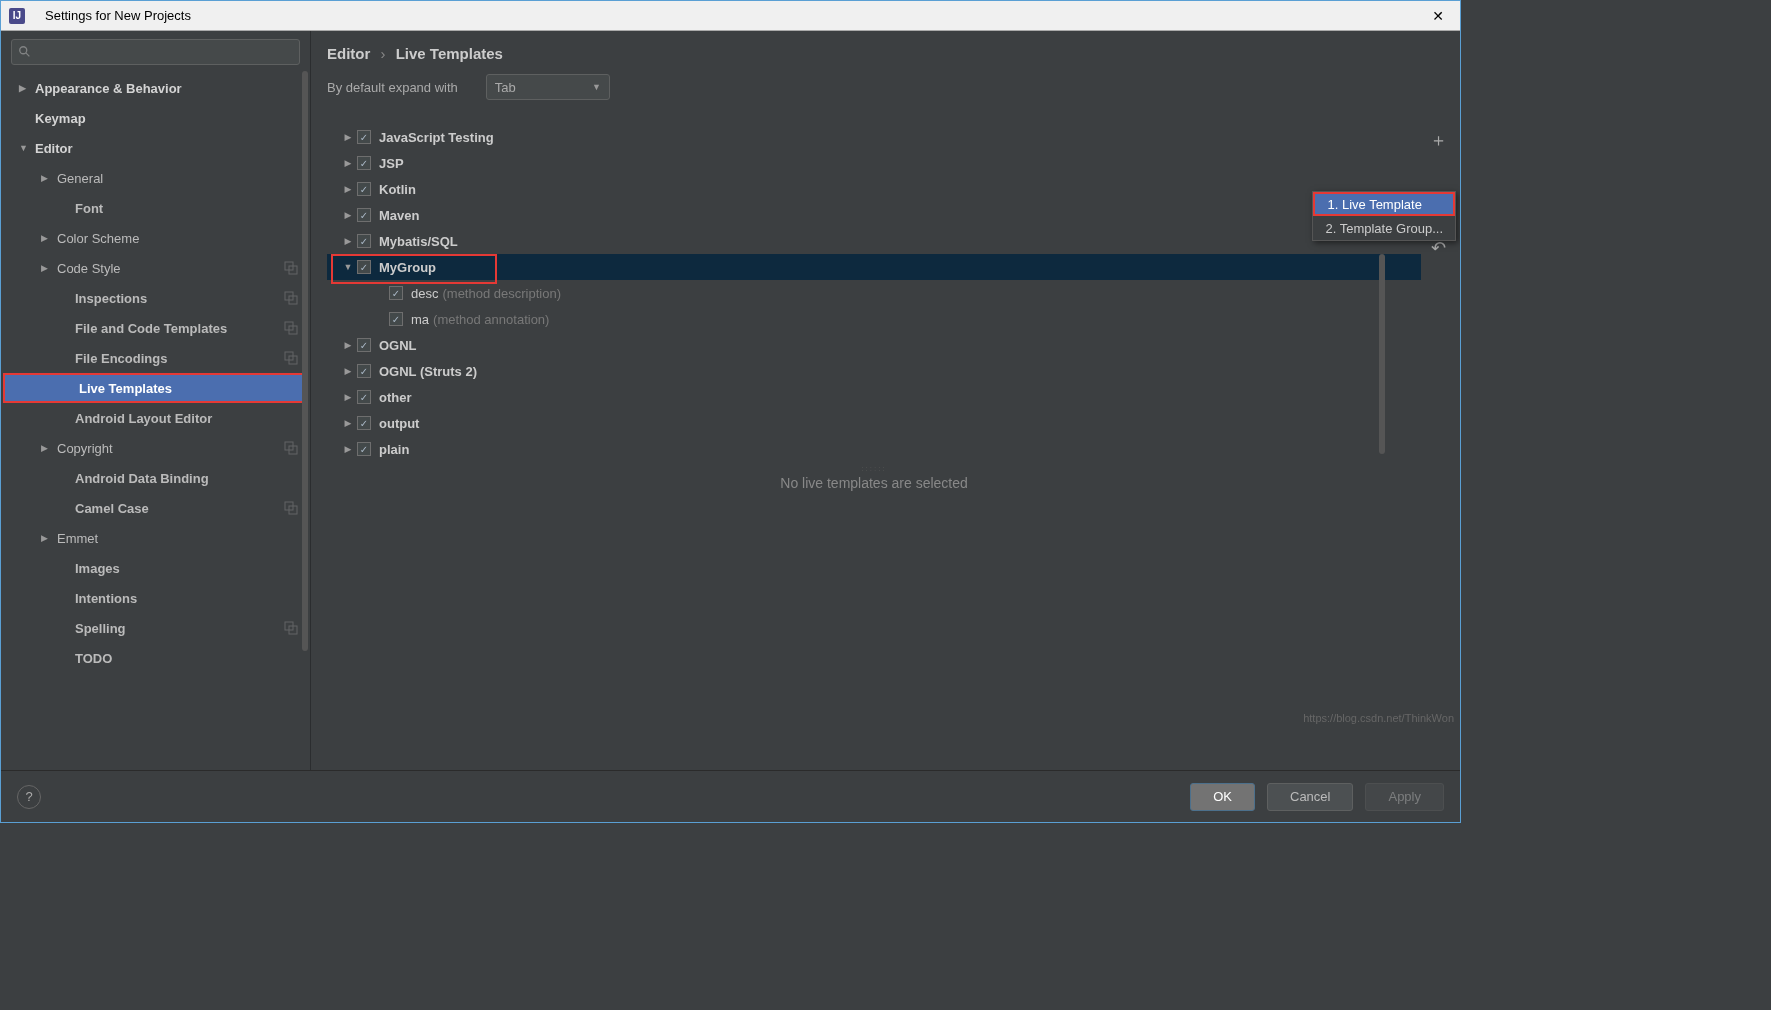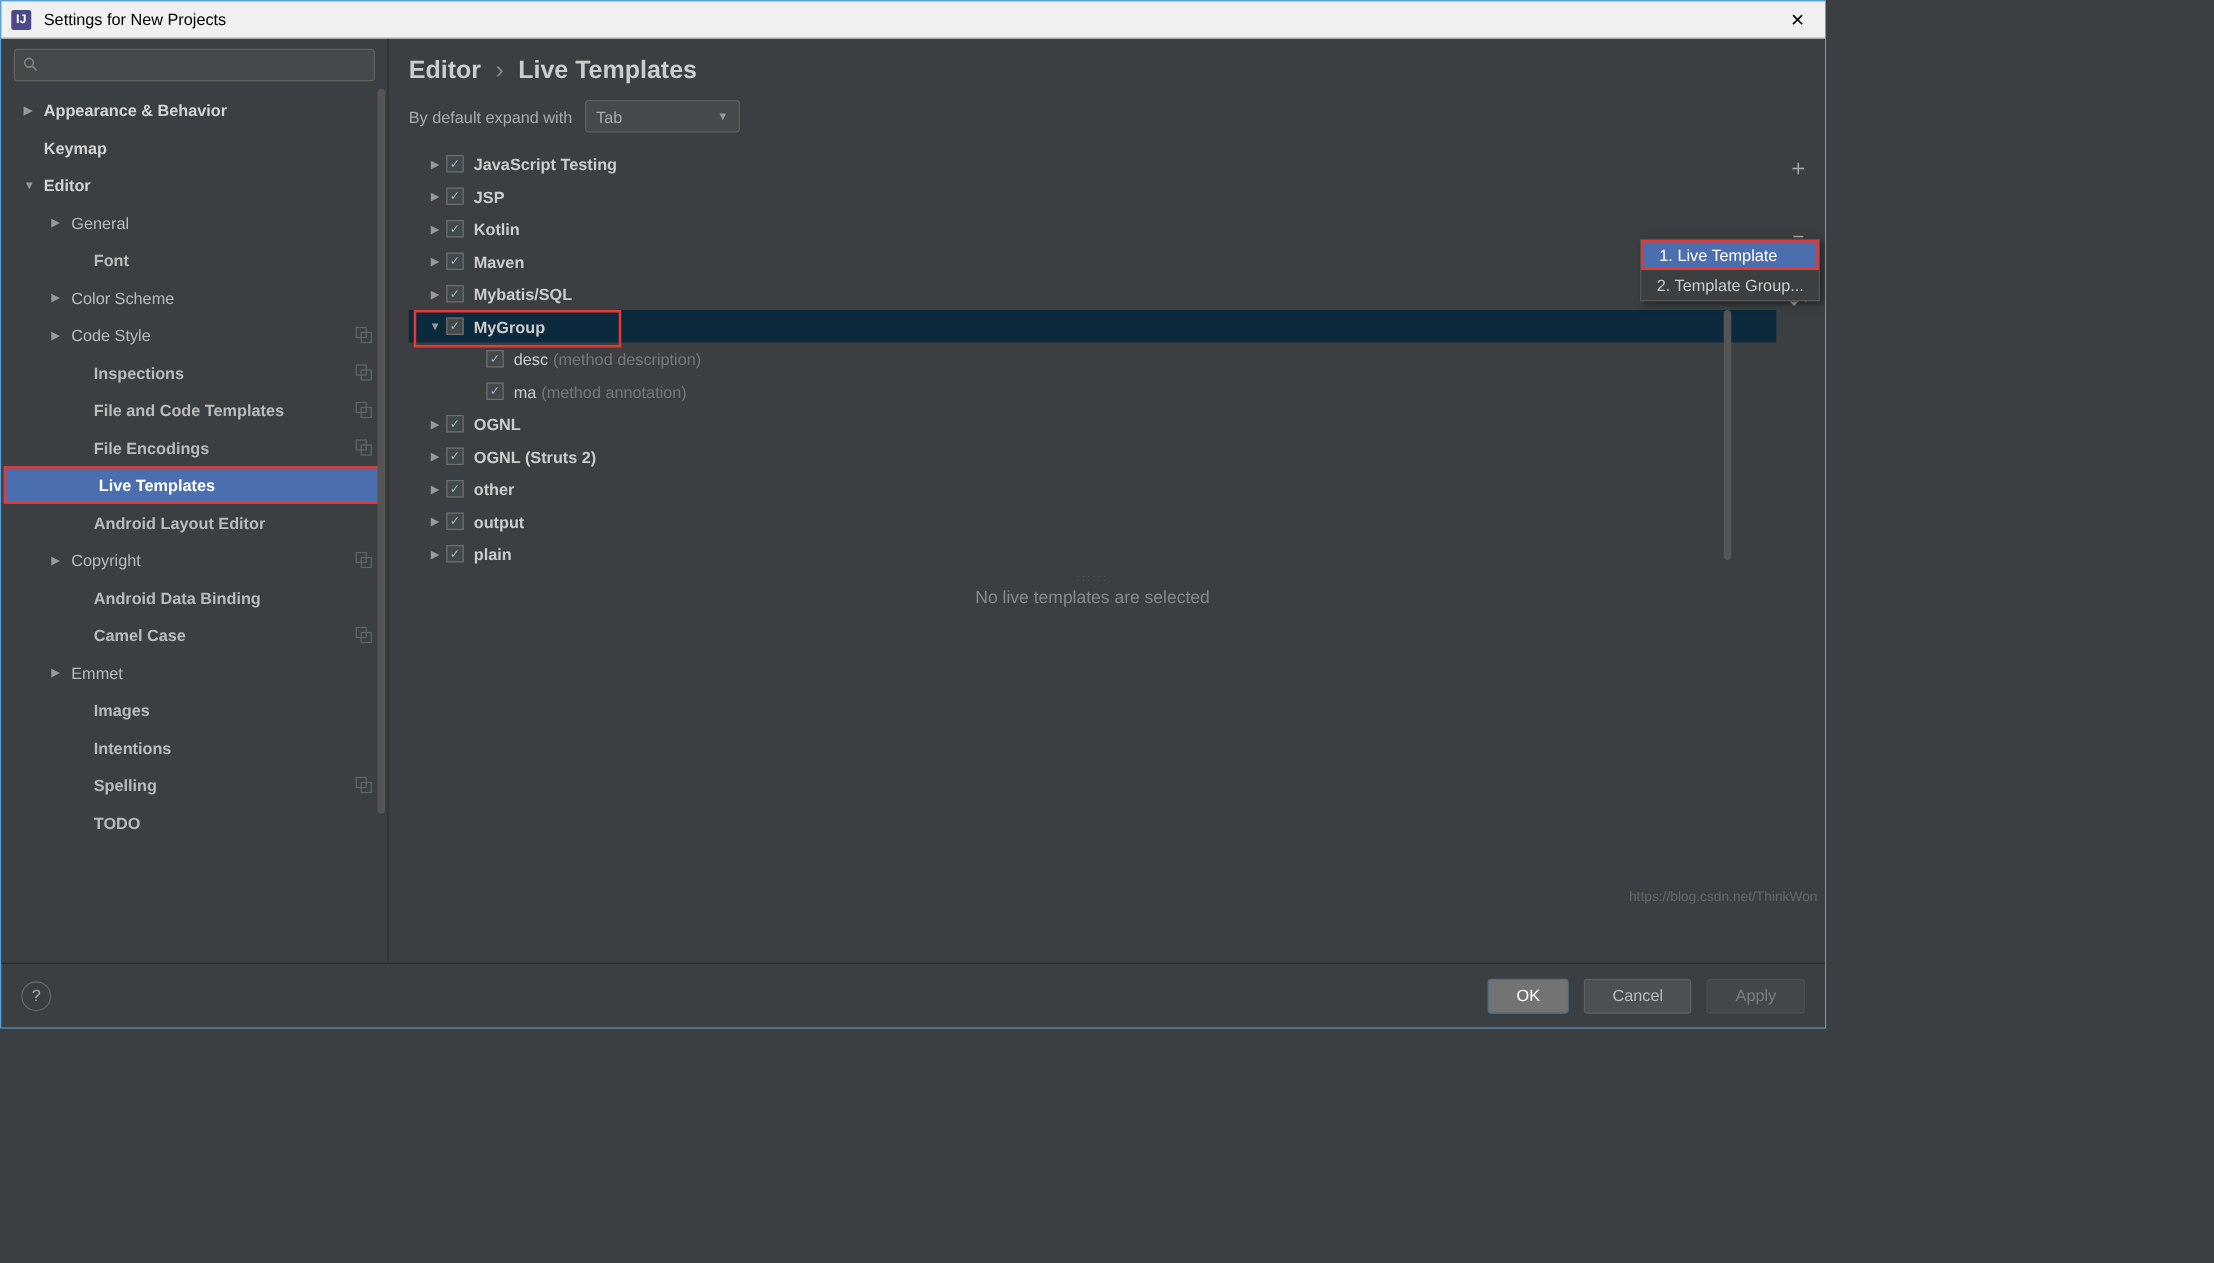--- a/index.html
+++ b/index.html
@@ -1,40 +1,40 @@
 <!DOCTYPE html>
 <html><head>
 <meta charset="utf-8">
 <style>
 * { margin: 0; padding: 0; box-sizing: border-box; font-family: "Segoe UI", Arial, sans-serif; }
 body { background: #3c3f41; color: #bbbbbb; font-size: 13px; width: 1461px; height: 823px; overflow: hidden; }
 .window { display: flex; flex-direction: column; height: 100%; border: 1px solid #5a9fd4; background: #3c3f41; }
 .titlebar { height: 30px; background: #f0f0f0; display: flex; align-items: center; padding: 0 8px; color: #000; border-bottom: 1px solid #aaa; }
-.titlebar-icon { width: 16px; height: 16px; background: #4a4a8a; margin-right: 10px; display: inline-flex; align-items: center; justify-content: center; color: #fff; font-size: 10px; font-weight: bold; border-radius: 2px; }
+.titlebar-icon { width: 16px; height: 16px; background: #4a4a8a; margin-right: 20px; display: inline-flex; align-items: center; justify-content: center; color: #fff; font-size: 10px; font-weight: bold; border-radius: 2px; }
 .titlebar-title { flex: 1; font-size: 13px; }
 .titlebar-close { font-size: 14px; cursor: pointer; padding: 0 8px; }
 .body-area { flex: 1; display: flex; overflow: hidden; }
 .sidebar { width: 310px; background: #3c3f41; border-right: 1px solid #2b2d2f; display: flex; flex-direction: column; padding: 8px 0; position: relative; }
 .sidebar-scrollbar { position: absolute; right: 2px; top: 40px; width: 6px; height: 580px; background: #555; border-radius: 3px; }
 .search-box { margin: 0 10px 8px 10px; background: #45494a; border: 1px solid #5e6060; border-radius: 3px; height: 26px; display: flex; align-items: center; padding: 0 6px; }
 .search-icon { width: 14px; height: 14px; opacity: 0.6; }
 .sidebar-tree { flex: 1; overflow-y: auto; }
 .tree-item { display: flex; align-items: center; height: 30px; padding-left: 18px; cursor: pointer; color: #bbbbbb; position: relative; }
 .tree-item.level-1 { padding-left: 40px; }
 .tree-item.level-2 { padding-left: 58px; font-weight: bold; }
 .tree-item.bold { font-weight: bold; color: #d4d4d4; }
 .tree-item.selected { background: #4b6eaf; color: #fff; }
 .tree-item.highlighted { border: 2px solid #e53935; margin: 0 2px; }
 .tree-arrow { width: 12px; display: inline-block; margin-right: 4px; font-size: 9px; color: #999; }
 .tree-modified { position: absolute; right: 12px; width: 14px; height: 14px; opacity: 0.5; }
 .main { flex: 1; display: flex; flex-direction: column; background: #3c3f41; padding: 10px 4px 0 16px; position: relative; }
-.breadcrumb { font-size: 20px; color: #ccc; padding: 4px 0 12px 0; }
+.breadcrumb { font-size: 15px; color: #ccc; padding: 4px 0 12px 0; }
 .breadcrumb-sep { margin: 0 6px; color: #888; }
 .breadcrumb-item { font-weight: bold; }
-.expand-row { display: flex; align-items: center; gap: 10px; margin-bottom: 12px; color: #aaa; }
+.expand-row { display: flex; align-items: center; gap: 28px; margin-bottom: 24px; color: #aaa; }
 .select-box { background: #45494a; border: 1px solid #5e6060; border-radius: 3px; height: 26px; width: 124px; display: flex; align-items: center; padding: 0 8px; justify-content: space-between; }
 .template-area { display: flex; flex: 1; }
 .template-scroll { position: relative; width: 100%; }
 .template-list { flex: 1; }
 .template-toolbar { width: 36px; display: flex; flex-direction: column; align-items: center; gap: 30px; padding-top: 4px; }
 .toolbar-btn { width: 24px; height: 24px; display: flex; align-items: center; justify-content: center; color: #aaa; cursor: pointer; font-size: 18px; }
 .tmpl-row { display: flex; align-items: center; height: 26px; padding-left: 14px; cursor: pointer; }
 .tmpl-row.level-1 { padding-left: 46px; }
 .tmpl-row.selected { background: #0d293e; }
 .tmpl-row.highlighted { position: relative; }

